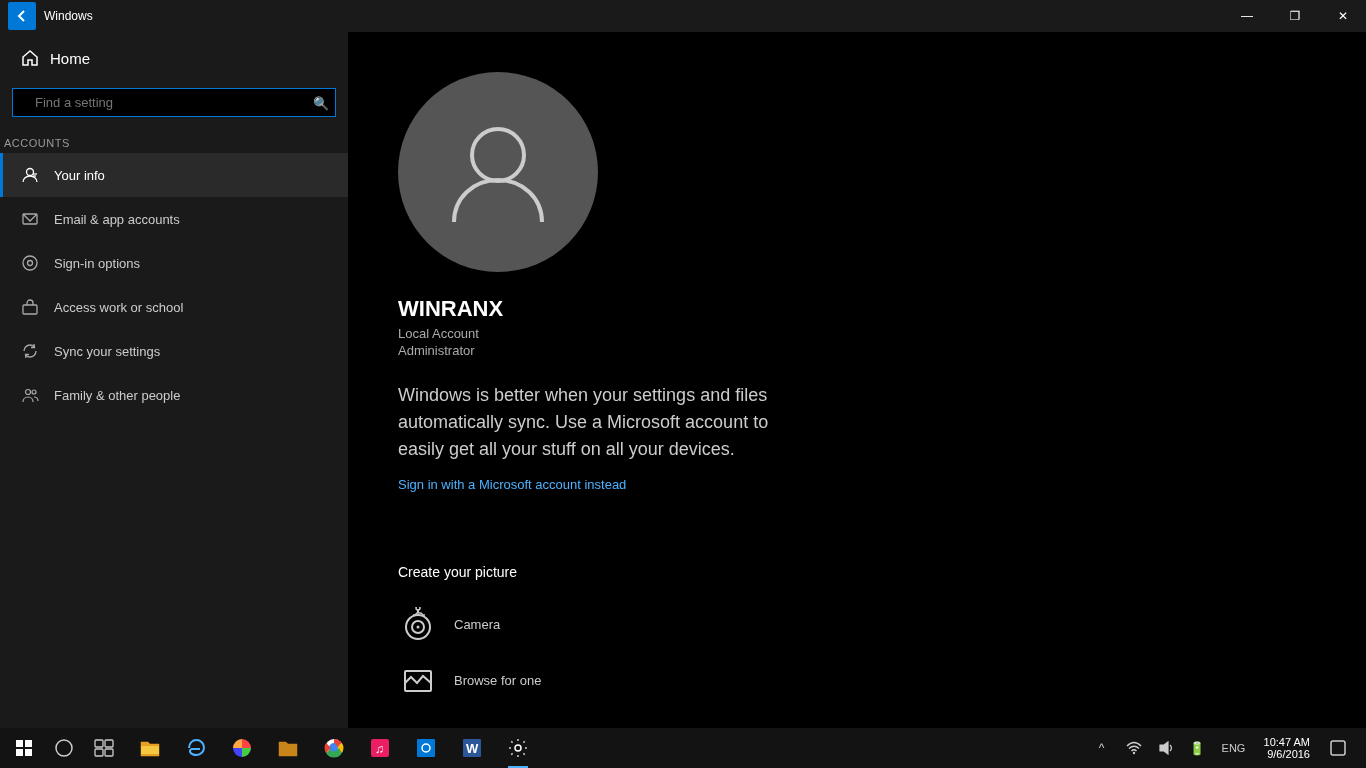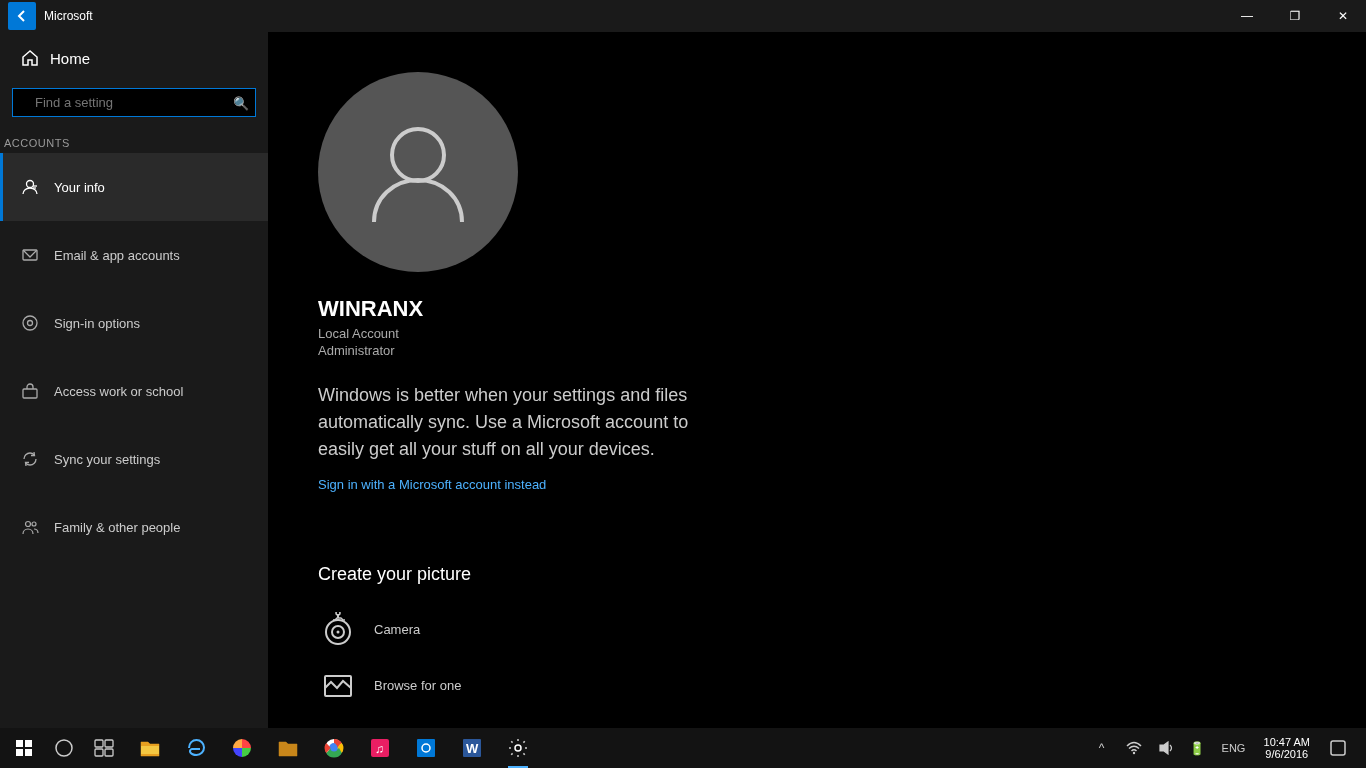--- a/index.html
+++ b/index.html
@@ -52,21 +52,21 @@
     }
 
     
     .app-container {
       display: flex;
       height: calc(768px - 32px - 40px);
     }
 
     
     .sidebar {
-      width: 268px;
+      width: 348px;
       background: #1a1a1a;
       display: flex;
       flex-direction: column;
       flex-shrink: 0;
     }
     .sidebar-home {
       display: flex;
       align-items: center;
       gap: 10px;
       padding: 16px 20px;
@@ -98,21 +98,21 @@
       padding: 8px 4px 4px;
       font-size: 11px;
       color: #999;
       text-transform: uppercase;
       letter-spacing: 0.5px;
     }
     .sidebar-item {
       display: flex;
       align-items: center;
       gap: 14px;
-      padding: 24px 20px;
+      padding: 12px 20px;
       font-size: 13px;
       color: #ccc;
       cursor: pointer;
       position: relative;
     }
     .sidebar-item.active {
       background: #2a2a2a;
       color: #fff;
     }
     .sidebar-item.active::before {
@@ -173,21 +173,21 @@
     .sign-in-link {
       color: #4db2ff;
       font-size: 13px;
       cursor: pointer;
       text-decoration: none;
       margin-bottom: 40px;
       display: inline-block;
     }
 
     .section-heading {
-      font-size: 18px;
+      font-size: 14px;
       font-weight: 400;
       margin: 32px 0 16px;
       color: #fff;
     }
 
     .picture-option {
       display: flex;
       align-items: center;
       gap: 16px;
       padding: 8px 0;
@@ -261,21 +261,21 @@
     .taskbar-systray-icon {
       width: 28px; height: 40px;
       display: flex; align-items: center; justify-content: center;
       cursor: pointer;
       font-size: 12px;
       color: #ccc;
     }
     .taskbar-clock {
       display: flex;
       flex-direction: column;
-      align-items: center;
+      align-items: flex-end;
       justify-content: center;
       padding: 0 8px;
       font-size: 11px;
       color: #fff;
       cursor: pointer;
       height: 40px;
     }
     .taskbar-notification {
       width: 32px; height: 40px;
       display: flex; align-items: center; justify-content: center;
@@ -289,21 +289,21 @@
   </style>
 </head>
 <body>
 
 <div class="title-bar">
   <div class="title-bar-back">
     <svg width="14" height="14" viewBox="0 0 14 14">
       <polyline points="9,2 4,7 9,12" stroke="#fff" stroke-width="2" fill="none"></polyline>
     </svg>
   </div>
-  <span class="title-bar-title">Microsoft</span>
+  <span class="title-bar-title">Windows</span>
   <div class="title-bar-controls">
     <button class="title-btn">—</button>
     <button class="title-btn">❐</button>
     <button class="title-btn close">✕</button>
   </div>
 </div>
 
 <div class="app-container">
 
   <div class="sidebar">

